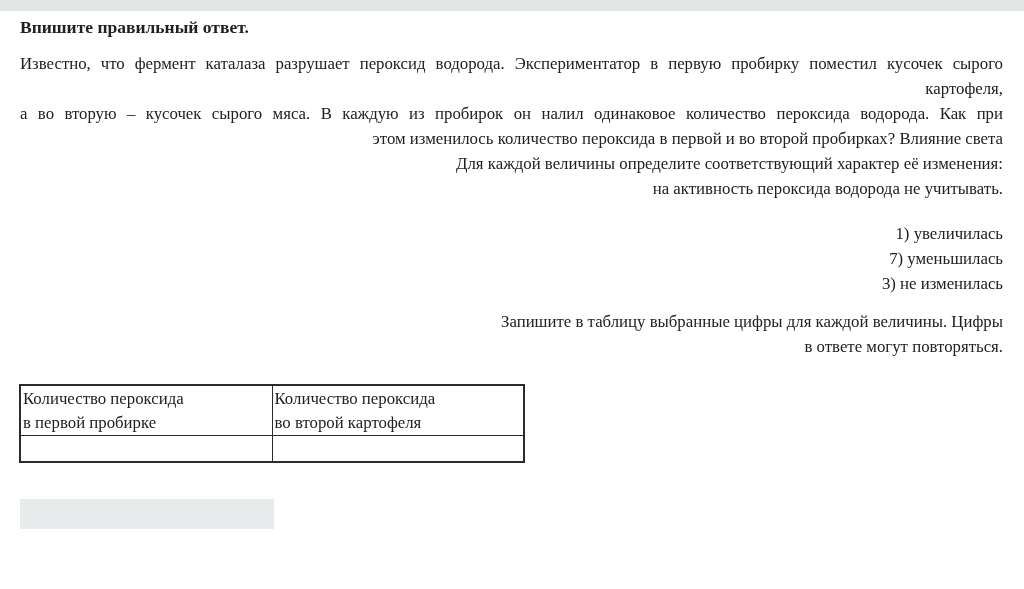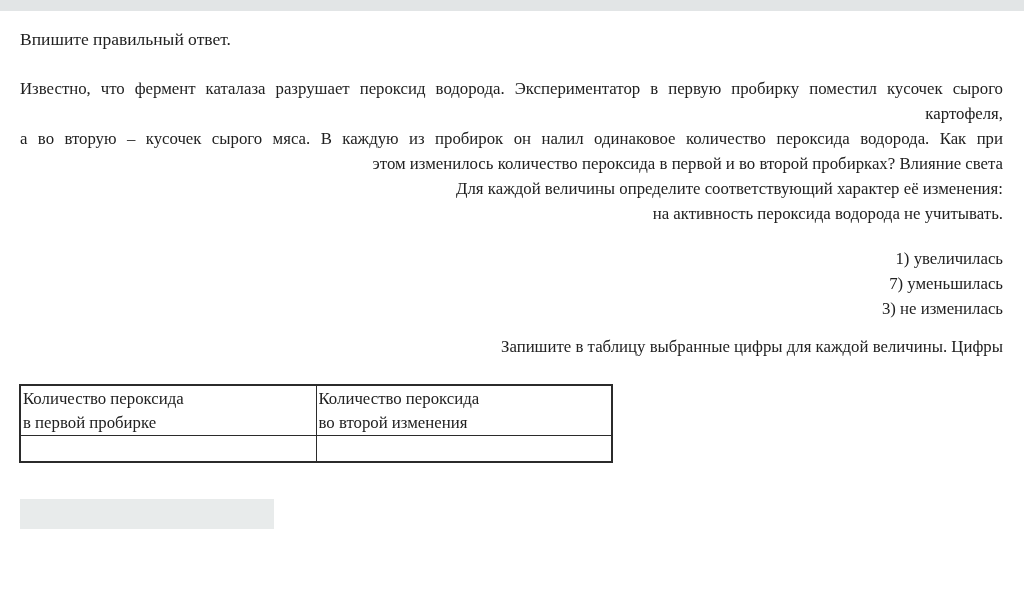--- a/index.html
+++ b/index.html
@@ -11,44 +11,44 @@
     overflow: hidden;
   }
   .top-bar {
     width: 100%; height: 11px;
     background: #e2e5e6;
   }
   .content {
     padding: 0 21px 0 20px;
   }
   .title {
-    margin-top: 16px;
+    margin-top: 4px;
     font-size: 17.5px;
-    font-weight: normal;
+    font-weight: bold;
     line-height: 25px;
   }
-  .question-block { margin-top: 24px; }
+  .question-block { margin-top: 11px; }
   .line {
     font-size: 16.8px;
     line-height: 25px;
     height: 25px;
     overflow: hidden;
     text-align: right;
   }
   .line.justify {
     text-align: justify;
     text-align-last: justify;
   }
   .options-block { margin-top: 20px; }
   .instruction-block { margin-top: 13px; }
   table.answer-table {
     margin-top: 25px;
     margin-left: -1px;
     border-collapse: collapse;
-    width: 594px;
+    width: 506px;
     table-layout: fixed;
   }
   table.answer-table, table.answer-table td {
     border: 1px solid #2b2b2b;
   }
   table.answer-table { border-width: 2px; }
   table.answer-table td {
     vertical-align: top;
     padding: 1px 2px 0 2px;
     font-size: 16.8px;
@@ -88,32 +88,33 @@
   </div>
 
   <div class="options-block">
     <div class="line">1) увеличилась</div>
     <div class="line">7) уменьшилась</div>
     <div class="line">3) не изменилась</div>
   </div>
 
   <div class="instruction-block">
     <div class="line">Запишите в таблицу выбранные цифры для каждой величины. Цифры</div>
+    <div class="line">в ответе могут повторяться.</div>
   </div>
 
   <table class="answer-table">
     <tbody>
       <tr>
         <td class="header-cell">
           <div class="cell-line">Количество пероксида</div>
           <div class="cell-line">в первой пробирке</div>
         </td>
         <td class="header-cell">
           <div class="cell-line">Количество пероксида</div>
-          <div class="cell-line">во второй изменения</div>
+          <div class="cell-line">во второй картофеля</div>
         </td>
       </tr>
       <tr>
         <td class="empty-cell"></td>
         <td class="empty-cell"></td>
       </tr>
     </tbody>
   </table>
 
   <input class="answer-input" type="text" value="" style="">

